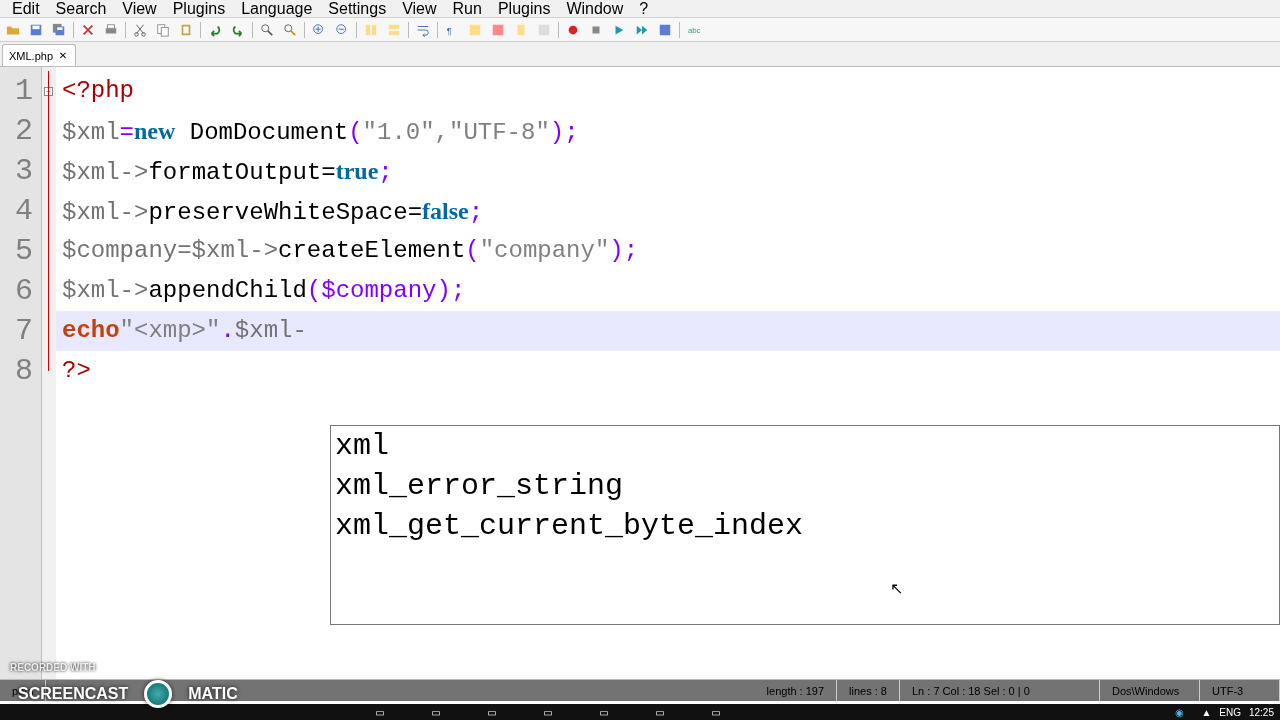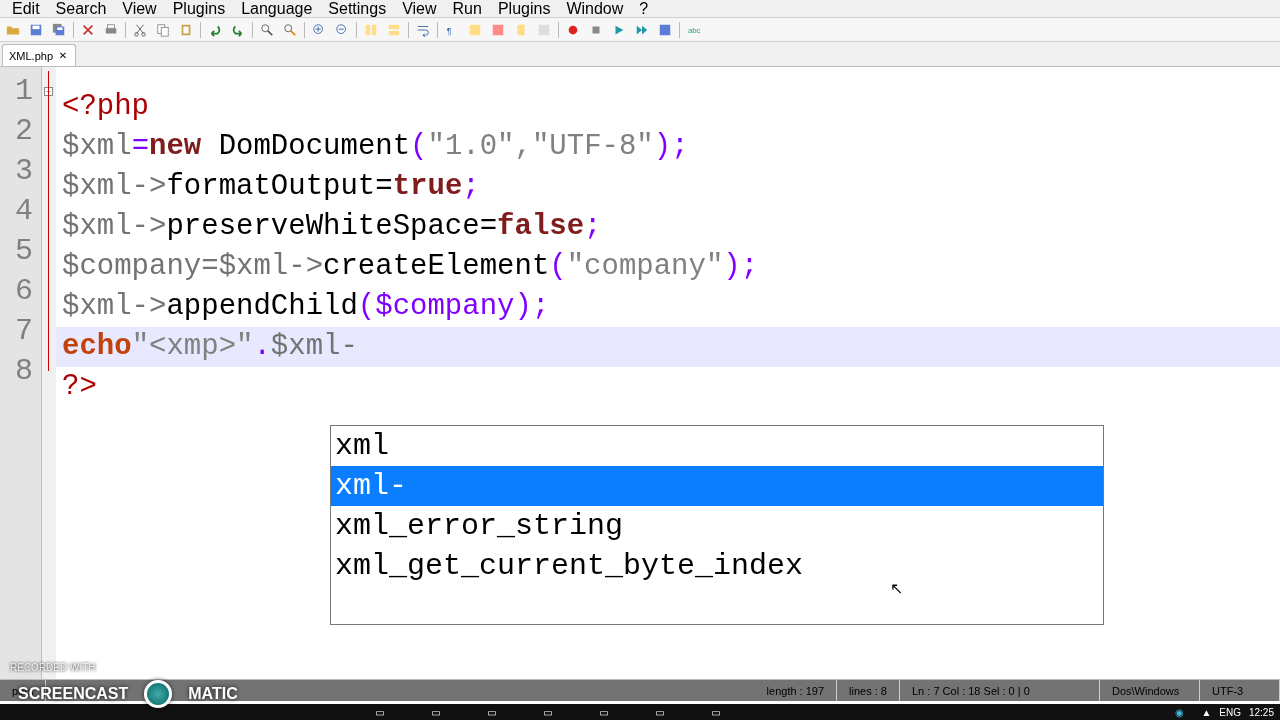--- a/index.html
+++ b/index.html
@@ -18,44 +18,44 @@
   .tab-close { width: 12px; height: 12px; display: flex; align-items: center; justify-content: center; font-size: 10px; }
   
   .editor { position: relative; height: 612px; background: #fff; display: flex; }
   .gutter { width: 42px; background: #e4e4e4; border-right: 1px solid #c0c0c0; padding-top: 4px; }
   .gutter-row { height: 40px; text-align: right; padding-right: 8px; font-family: Consolas, "Courier New", monospace; font-size: 30px; color: #808080; line-height: 40px; }
   .fold-col { width: 14px; background: #f0f0f0; padding-top: 4px; }
   .fold-row { height: 40px; position: relative; }
   .fold-line { position: absolute; left: 6px; top: 0; bottom: 0; width: 1px; background: #c00; }
   .fold-box { position: absolute; left: 2px; top: 16px; width: 9px; height: 9px; border: 1px solid #888; background: #fff; font-size: 8px; line-height: 7px; text-align: center; color: #555;}
   
-  .code { flex: 1; padding-top: 20px; font-family: Consolas, "Courier New", monospace; font-size: 29px; line-height: 40px; }
+  .code { flex: 1; padding-top: 4px; font-family: Consolas, "Courier New", monospace; font-size: 24px; line-height: 40px; }
   .code-row { height: 40px; padding-left: 6px; white-space: pre; }
   .code-row.current { background: #e8e8ff; }
   
   .tok-tag { color: #aa0000; }
   .tok-var { color: #737373; }
   .tok-op { color: #8000ff; }
-  .tok-kw { color: #7f1d1d; font-weight: bold; }
+  .tok-kw { color: #0369a1; font-weight: bold; font-family: Liberation Serif, serif; }
   .tok-id { color: #000; }
   .tok-pun { color: #8000ff; }
   .tok-str { color: #808080; }
   .tok-echo { color: #c2410c; font-weight: bold; }
   
-  .autocomplete { position: absolute; left: 330px; top: 358px; width: 774px; height: 200px; background: #fff; border: 1px solid #777; font-family: Consolas, "Courier New", monospace; font-size: 30px; line-height: 40px; }
+  .autocomplete { position: absolute; left: 330px; top: 358px; width: 950px; height: 200px; background: #fff; border: 1px solid #777; font-family: Consolas, "Courier New", monospace; font-size: 30px; line-height: 40px; }
   .ac-item { height: 40px; padding: 0 4px; white-space: pre; }
   .ac-item.selected { background: #0a7eff; color: #fff; }
   
   .cursor-icon { position: absolute; left: 890px; top: 512px; font-size: 16px; color: #000; }
   
   .statusbar { height: 22px; background: #737373; border-top: 1px solid #bbb; display: flex; align-items: center; font-size: 11px; }
   .status-seg { padding: 0 12px; border-right: 1px solid #ccc; height: 100%; display: flex; align-items: center; }
   .status-spacer { flex: 1; }
   
-  .watermark { position: absolute; left: 10px; top: 662px; font-size: 10px; font-weight: normal; color: rgba(255,255,255,0.85); text-shadow: 0 0 3px #000; z-index: 50; }
+  .watermark { position: absolute; left: 10px; top: 662px; font-size: 10px; font-weight: bold; color: rgba(255,255,255,0.85); text-shadow: 0 0 3px #000; z-index: 50; }
   .watermark2 { position: absolute; left: 18px; top: 680px; font-size: 16px; font-weight: bold; color: #fff; text-shadow: 0 0 4px rgba(0,0,0,0.9); z-index: 50; display: flex; align-items: center; gap: 16px;}
   .wm-circle { width: 28px; height: 28px; border: 3px solid #fff; border-radius: 50%; background: radial-gradient(#4aa, #066); box-shadow: 0 0 4px rgba(0,0,0,0.7);}
   
   .taskbar { position: absolute; bottom: 0; left: 0; right: 0; height: 16px; background: #111; display: flex; align-items: center; justify-content: flex-end; padding: 0 6px; gap: 8px; font-size: 10px; color: #fff;}
   .task-icon { width: 28px; height: 14px; display:flex; align-items:center; justify-content:center;}
   .task-left { display:flex; gap: 28px; margin-left: 360px;}
 </style>
 </head>
 <body>
 
@@ -291,21 +291,20 @@
     <div class="code-row"><span class="tok-var">$xml-&gt;</span><span class="tok-id">formatOutput=</span><span class="tok-kw">true</span><span class="tok-pun">;</span></div>
     <div class="code-row"><span class="tok-var">$xml-&gt;</span><span class="tok-id">preserveWhiteSpace=</span><span class="tok-kw">false</span><span class="tok-pun">;</span></div>
     <div class="code-row"><span class="tok-var">$company=$xml-&gt;</span><span class="tok-id">createElement</span><span class="tok-pun">(</span><span class="tok-str">"company"</span><span class="tok-pun">)</span><span class="tok-pun">;</span></div>
     <div class="code-row"><span class="tok-var">$xml-&gt;</span><span class="tok-id">appendChild</span><span class="tok-pun">($company)</span><span class="tok-pun">;</span></div>
     <div class="code-row current"><span class="tok-echo">echo</span><span class="tok-str">"&lt;xmp&gt;"</span><span class="tok-pun">.</span><span class="tok-var">$xml-</span></div>
     <div class="code-row"><span class="tok-tag">?&gt;</span></div>
   </div>
 
   <div class="autocomplete">
     <div class="ac-item">xml</div>
-    <div class="ac-item selected">xml-</div>
     <div class="ac-item">xml_error_string</div>
     <div class="ac-item">xml_get_current_byte_index</div>
   </div>
 
   <div class="cursor-icon">↖</div>
 </div>
 
 <div class="statusbar">
   <div class="status-seg">pers</div>
   <div class="status-spacer"></div>

